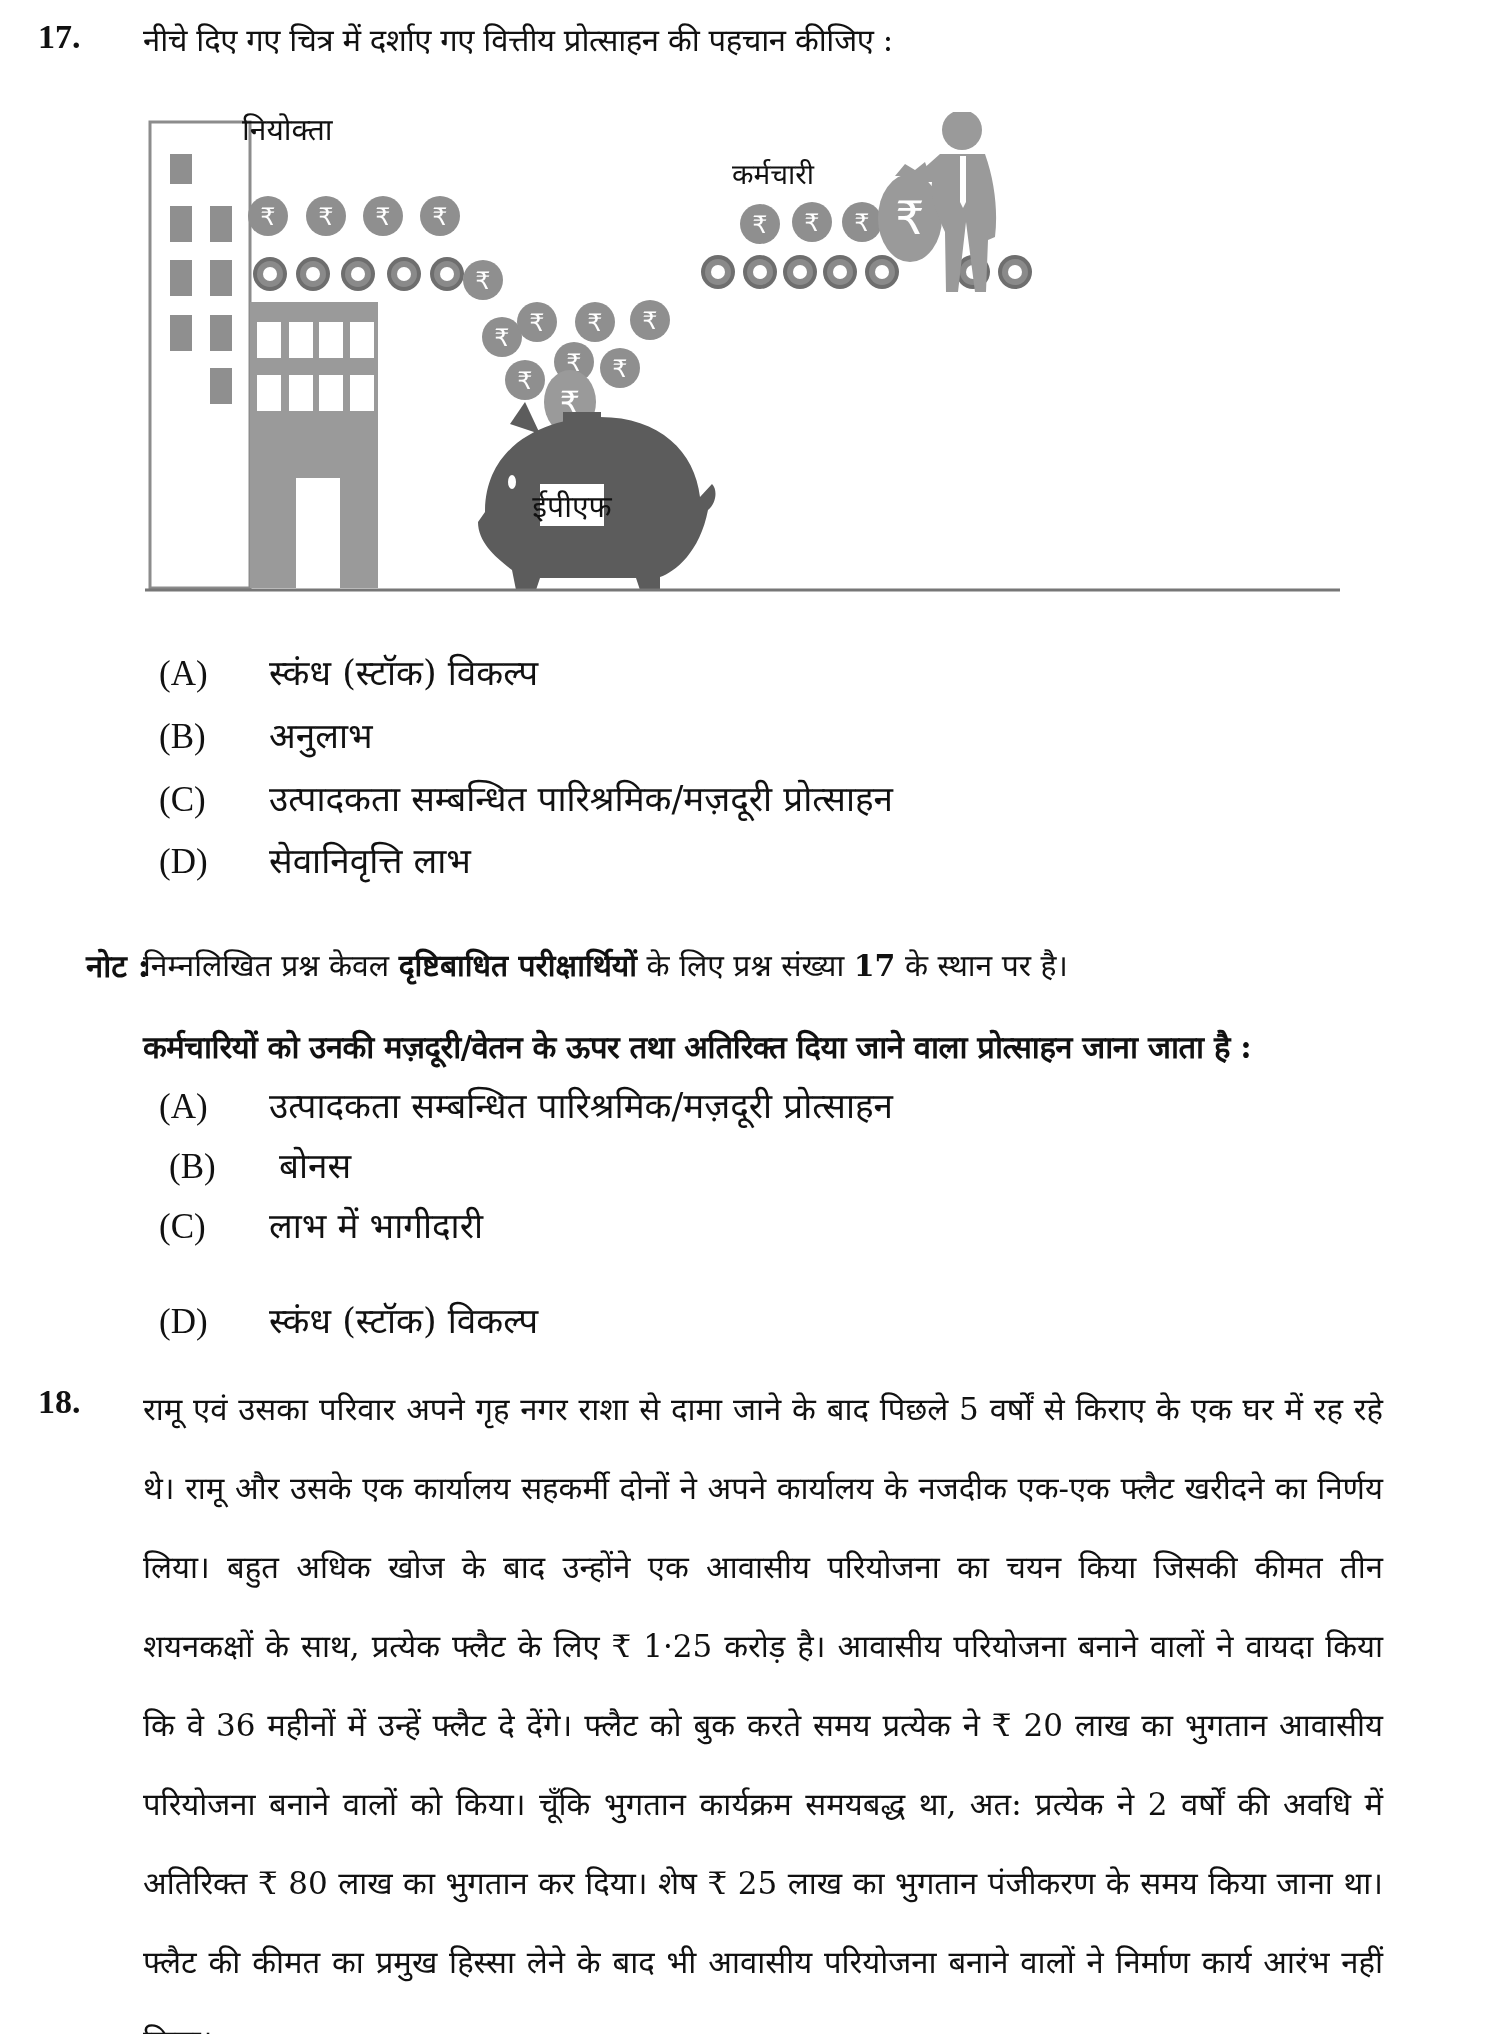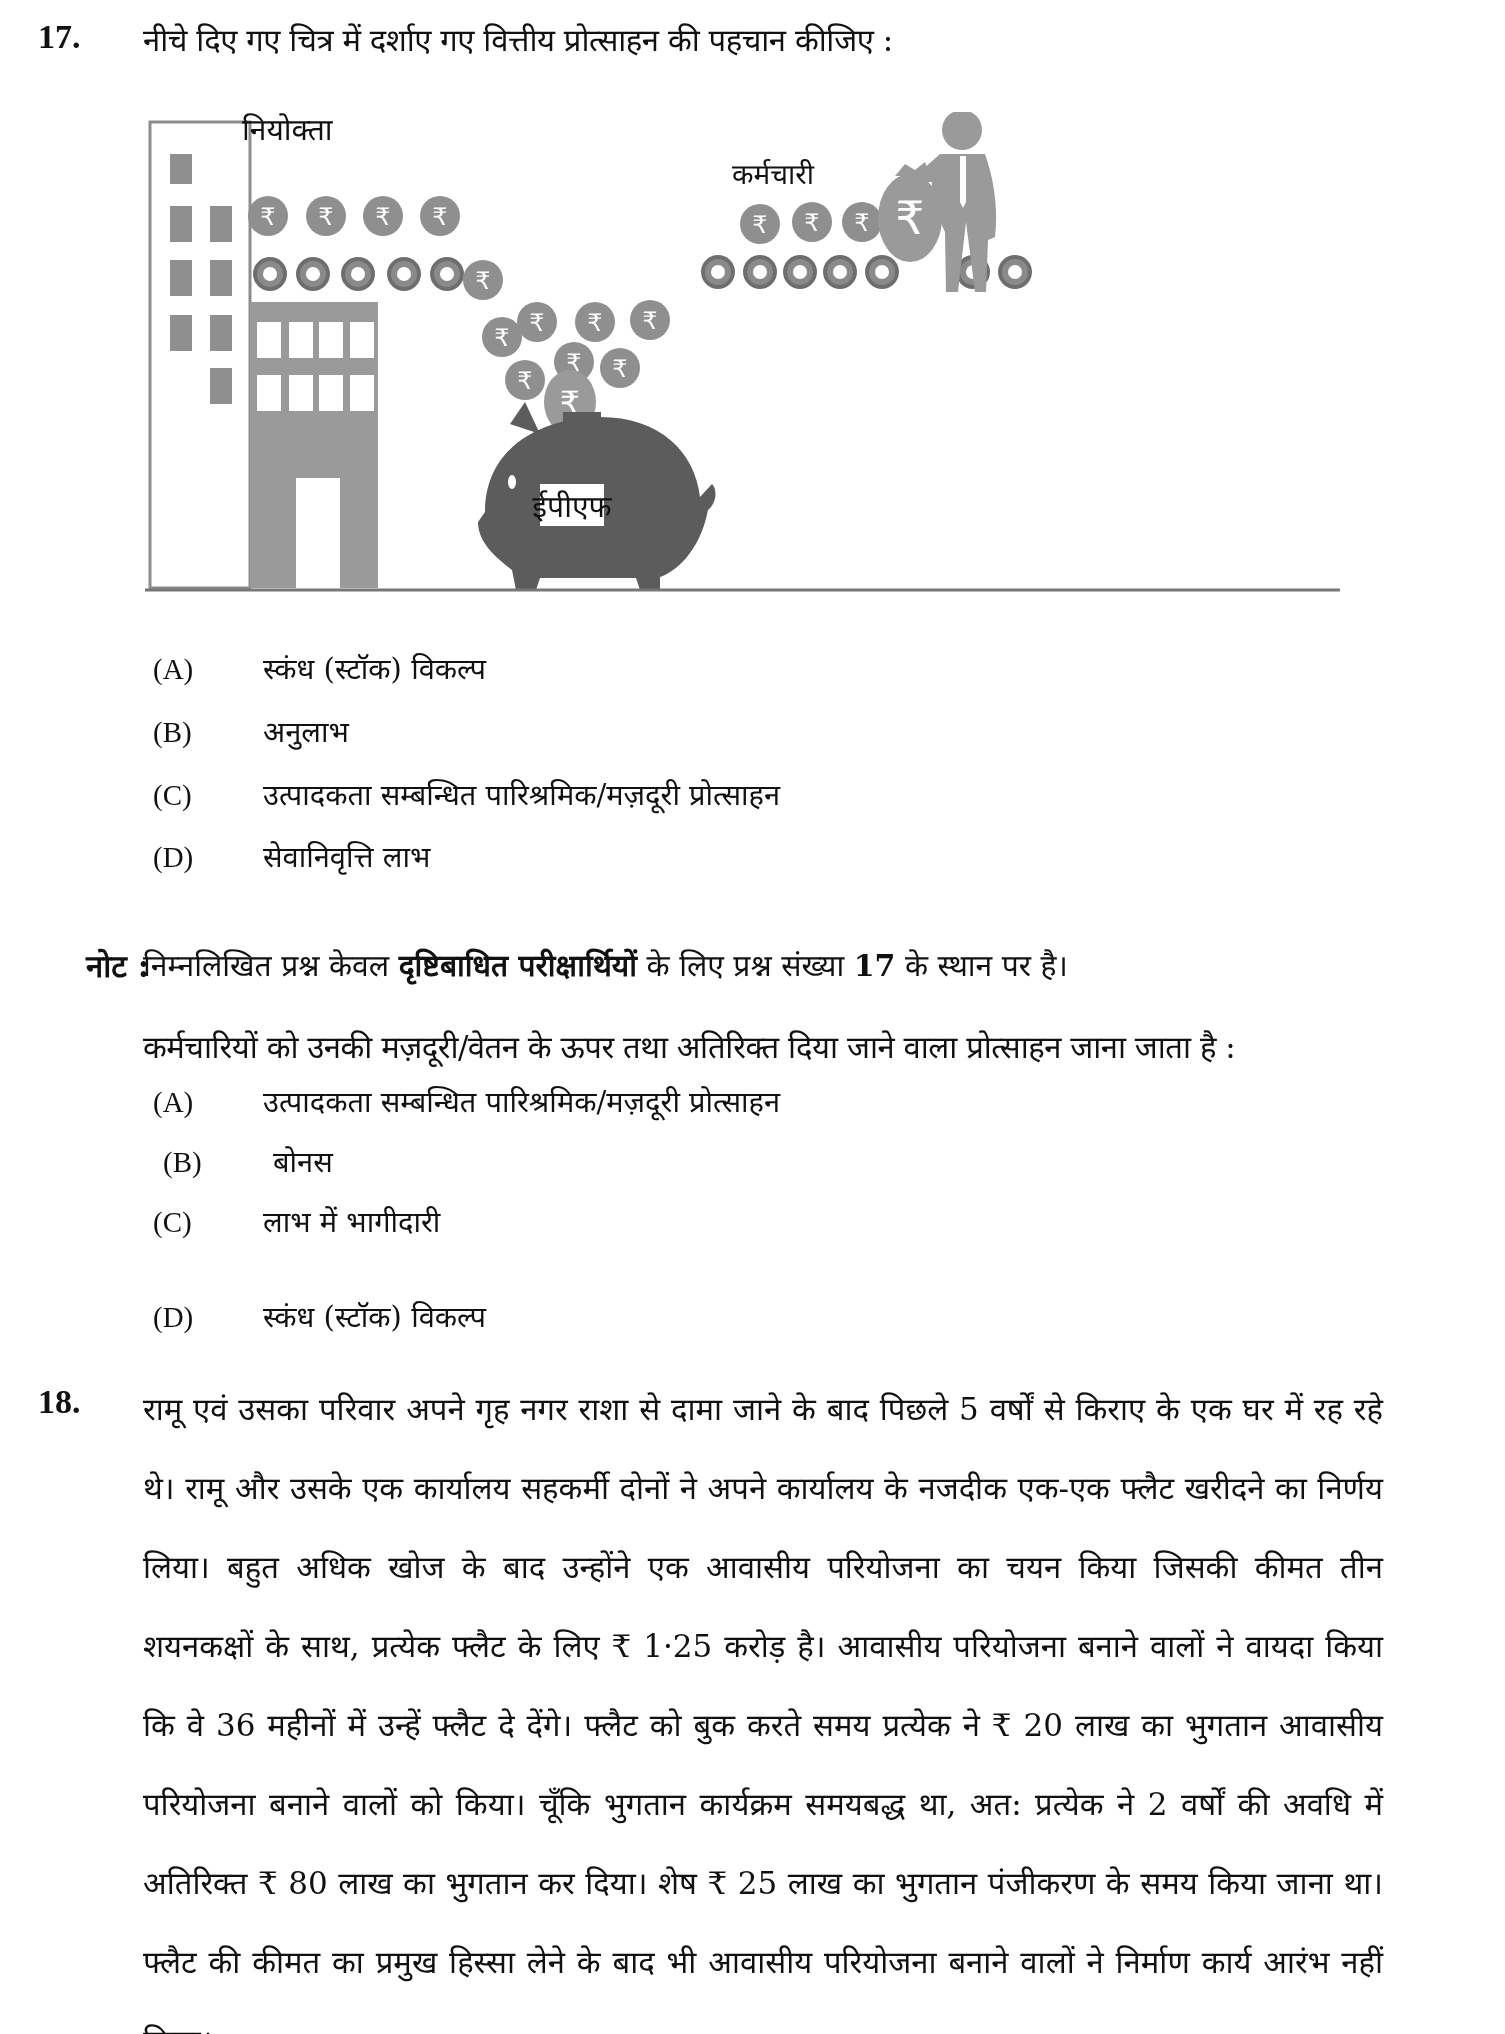--- a/index.html
+++ b/index.html
@@ -1,20 +1,20 @@
 <!DOCTYPE html>
 <html><head>
 <meta charset="utf-8">
 <style>
   html, body { margin:0; padding:0; background:#ffffff; }
   body { width:1505px; height:2034px; position:relative; overflow:hidden;
          font-family:"DejaVu Serif", "Liberation Serif", serif; color:#111; }
   .qnum { position:absolute; left:38px; font-family:"Liberation Serif", serif; font-weight:bold; font-size:34px; }
   .line { position:absolute; left:143px; font-size:31px; white-space:nowrap; letter-spacing:-0.5px; }
-  .opt { position:absolute; left:153px; font-size:29px; white-space:nowrap; }
+  .opt { position:absolute; left:159px; font-size:35px; white-space:nowrap; }
   .opt .lbl { display:inline-block; width:110px; font-family:"Liberation Serif", serif; }
   .note-label { position:absolute; left:38px; font-weight:bold; font-size:31px;margin-left:48px; }
   .note-text { position:absolute; left:143px; font-size:30px; white-space:nowrap; }
   .note-text b { font-weight:bold; }
   .para { position:absolute; left:143px; width:1240px; font-size:31px; line-height:79px; text-align:justify; text-align-last:left; }
   #figure { position:absolute; left:140px; top:112px; width:1210px; height:488px; }
   .fig-label { position:absolute; font-size:30px; color:#111; white-space:nowrap; }
 </style>
 </head>
 <body>
@@ -128,21 +128,21 @@
 <div class="opt" style="top:774px;">
   <span class="lbl">(C)</span><span>उत्पादकता सम्बन्धित पारिश्रमिक/मज़दूरी प्रोत्साहन</span>
 </div>
 <div class="opt" style="top:836px;">
   <span class="lbl">(D)</span><span>सेवानिवृत्ति लाभ</span>
 </div>
 
 <div class="note-label" style="top:944px;">नोट :</div>
 <div class="note-text" style="top:944px;"><span>निम्नलिखित प्रश्न केवल </span><b>दृष्टिबाधित परीक्षार्थियों</b><span> के लिए प्रश्न संख्या </span><b>17</b><span> के स्थान पर है।</span></div>
 
-<div class="line" style="top:1025px;">कर्मचारियों को उनकी मज़दूरी/वेतन के ऊपर तथा अतिरिक्त दिया जाने वाला प्रोत्साहन जाना जाता है :</div>
+<div class="line" style="top:1025px;font-weight:bold;">कर्मचारियों को उनकी मज़दूरी/वेतन के ऊपर तथा अतिरिक्त दिया जाने वाला प्रोत्साहन जाना जाता है :</div>
 
 <div class="opt" style="top:1081px;">
   <span class="lbl">(A)</span><span>उत्पादकता सम्बन्धित पारिश्रमिक/मज़दूरी प्रोत्साहन</span>
 </div>
 <div class="opt" style="top:1141px;margin-left:10px;">
   <span class="lbl">(B)</span><span>बोनस</span>
 </div>
 <div class="opt" style="top:1201px;">
   <span class="lbl">(C)</span><span>लाभ में भागीदारी</span>
 </div>

